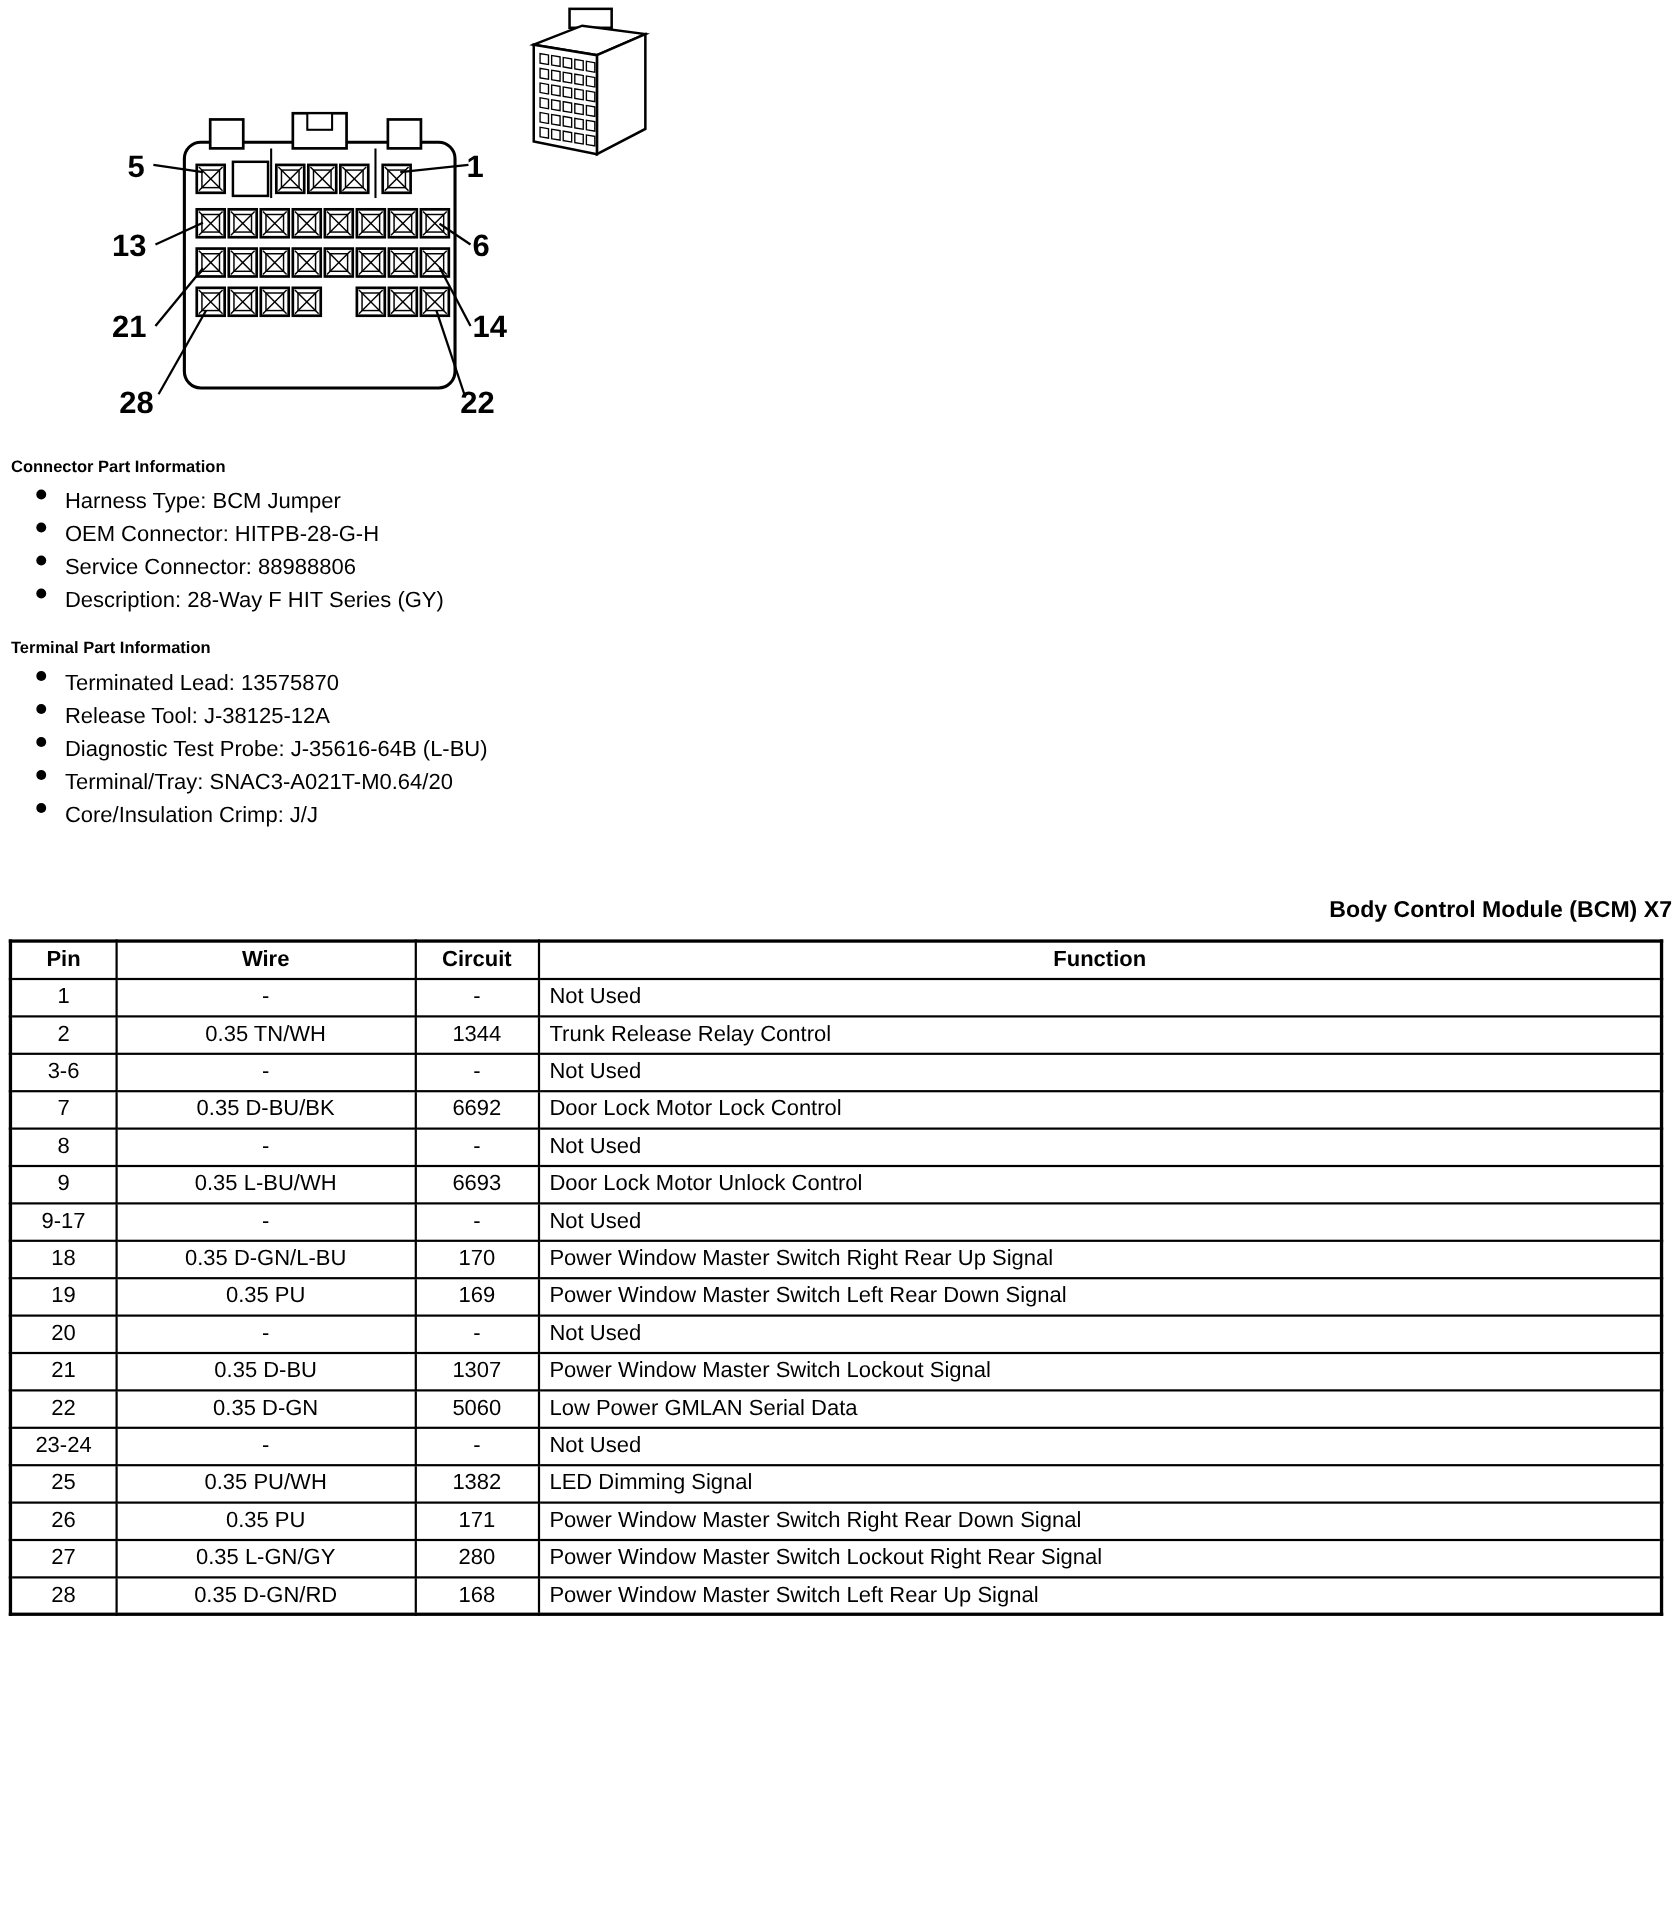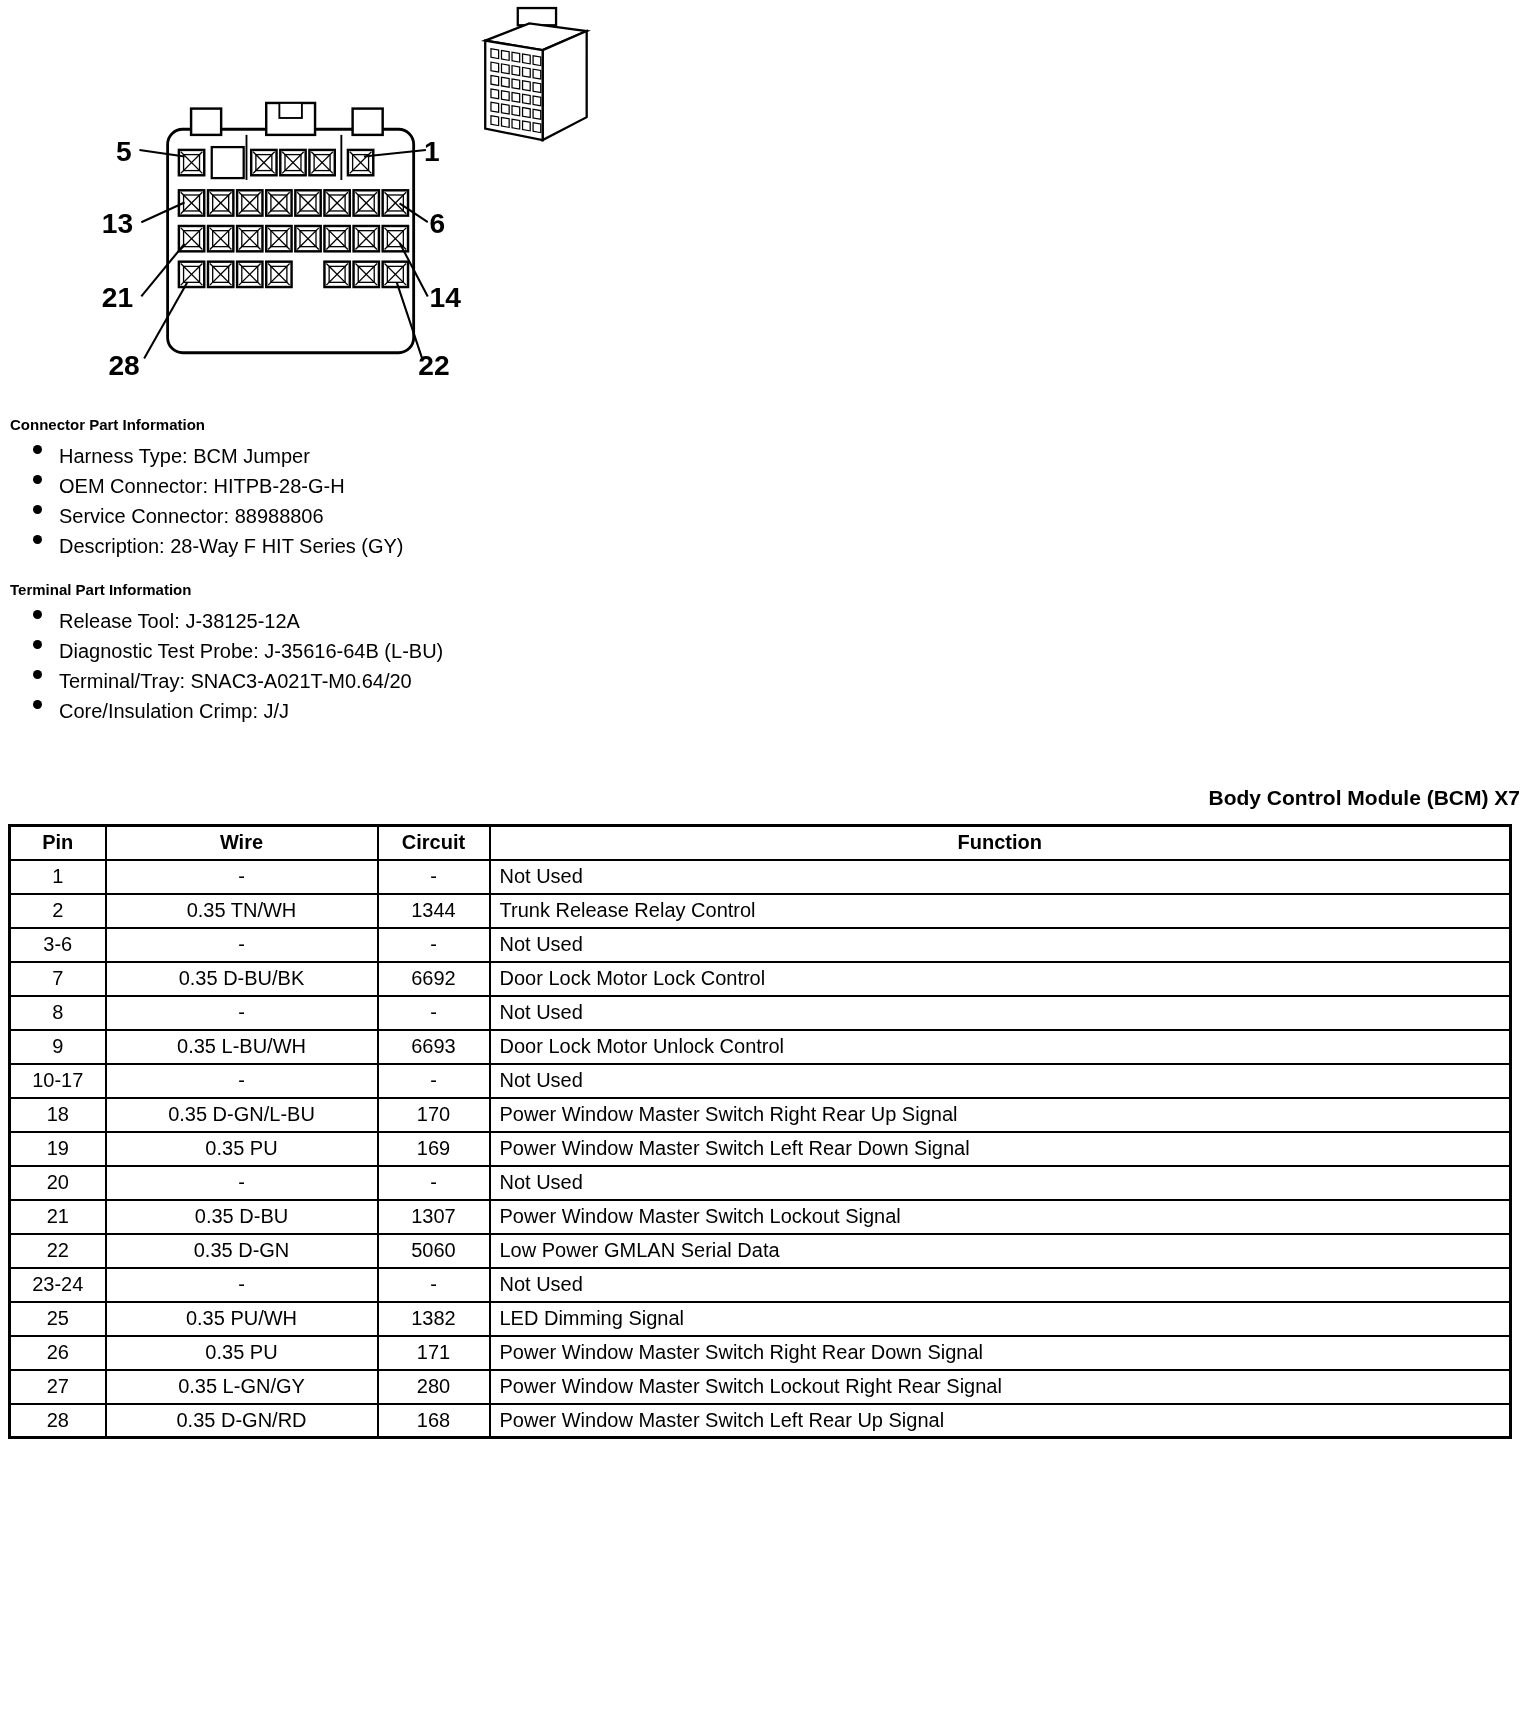--- a/index.html
+++ b/index.html
@@ -175,20 +175,24 @@
       <div class="bullet-item">
         <span class="dot"></span>
         <span>Description: 28-Way F HIT Series (GY)</span>
       </div>
     </div>
 
   <h2 class="section-heading">Terminal Part Information</h2>
   <div class="bullet-list">
       <div class="bullet-item">
         <span class="dot"></span>
+        <span>Terminated Lead: 13575870</span>
+      </div>
+      <div class="bullet-item">
+        <span class="dot"></span>
         <span>Release Tool: J-38125-12A</span>
       </div>
       <div class="bullet-item">
         <span class="dot"></span>
         <span>Diagnostic Test Probe: J-35616-64B (L-BU)</span>
       </div>
       <div class="bullet-item">
         <span class="dot"></span>
         <span>Terminal/Tray: SNAC3-A021T-M0.64/20</span>
       </div>
@@ -240,21 +244,21 @@
           <td class="ctr">-</td>
           <td class="fn">Not Used</td>
         </tr>
         <tr>
           <td class="ctr">9</td>
           <td class="ctr">0.35 L-BU/WH</td>
           <td class="ctr">6693</td>
           <td class="fn">Door Lock Motor Unlock Control</td>
         </tr>
         <tr>
-          <td class="ctr">10-17</td>
+          <td class="ctr">9-17</td>
           <td class="ctr">-</td>
           <td class="ctr">-</td>
           <td class="fn">Not Used</td>
         </tr>
         <tr>
           <td class="ctr">18</td>
           <td class="ctr">0.35 D-GN/L-BU</td>
           <td class="ctr">170</td>
           <td class="fn">Power Window Master Switch Right Rear Up Signal</td>
         </tr>

